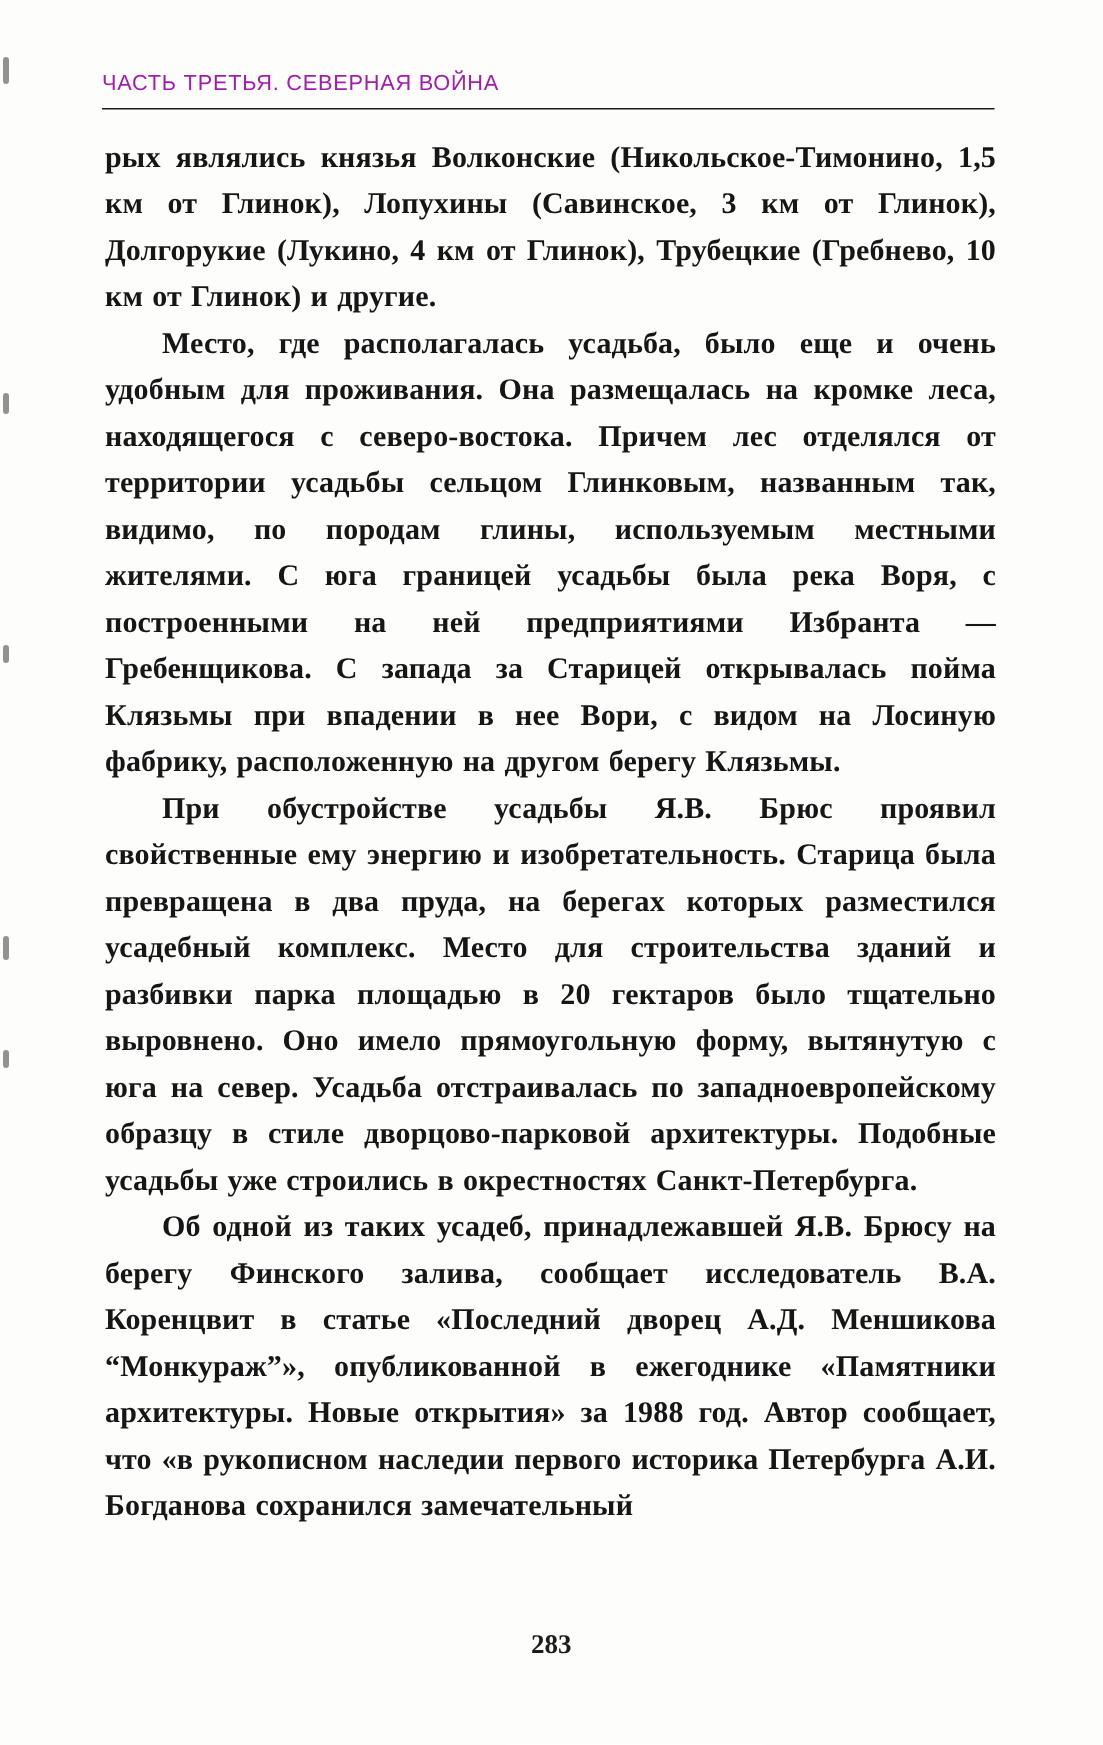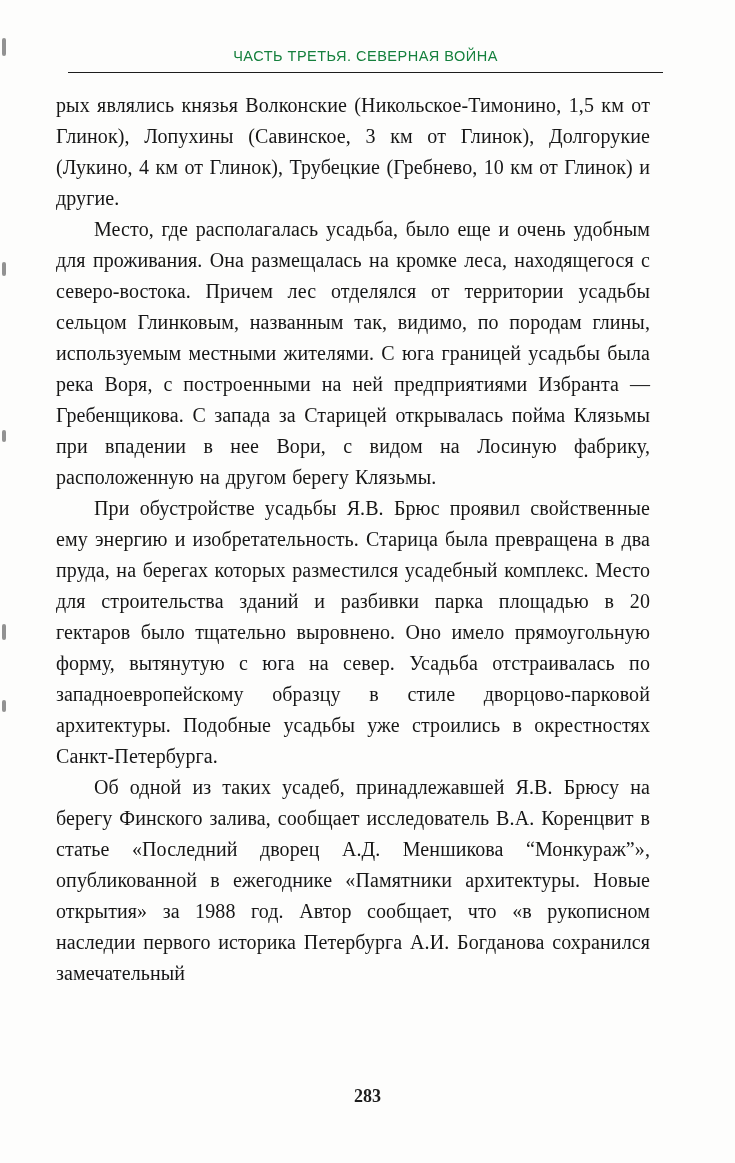--- a/index.html
+++ b/index.html
@@ -23,40 +23,41 @@
     width: 4px;
     background: #3a3a3a;
     opacity: 0.55;
     border-radius: 2px;
   }
   .running-head {
     position: absolute;
     top: 48px;
     left: 68px;
     right: 72px;
-    text-align: center;
+    text-align: left;
     font-family: "Liberation Sans", "DejaVu Sans", sans-serif;
     font-size: 14.5px;
     letter-spacing: 0.5px;
-    color: #15803d;
+    color: #a21caf;
   }
   .head-rule {
     position: absolute;
     top: 72px;
     left: 68px;
     right: 72px;
     border: 0;
     border-top: 1.5px solid #1d1d1d;
     margin: 0;
   }
   .text-block {
     position: absolute;
     top: 90px;
-    left: 56px;
+    left: 70px;
     width: 594px;
+    font-weight: bold;
   }
   .text-block p {
     margin: 0;
     font-size: 20px;
     line-height: 31px;
     text-align: justify;
     text-justify: inter-word;
     letter-spacing: 0.1px;
     word-spacing: 1px;
   }

